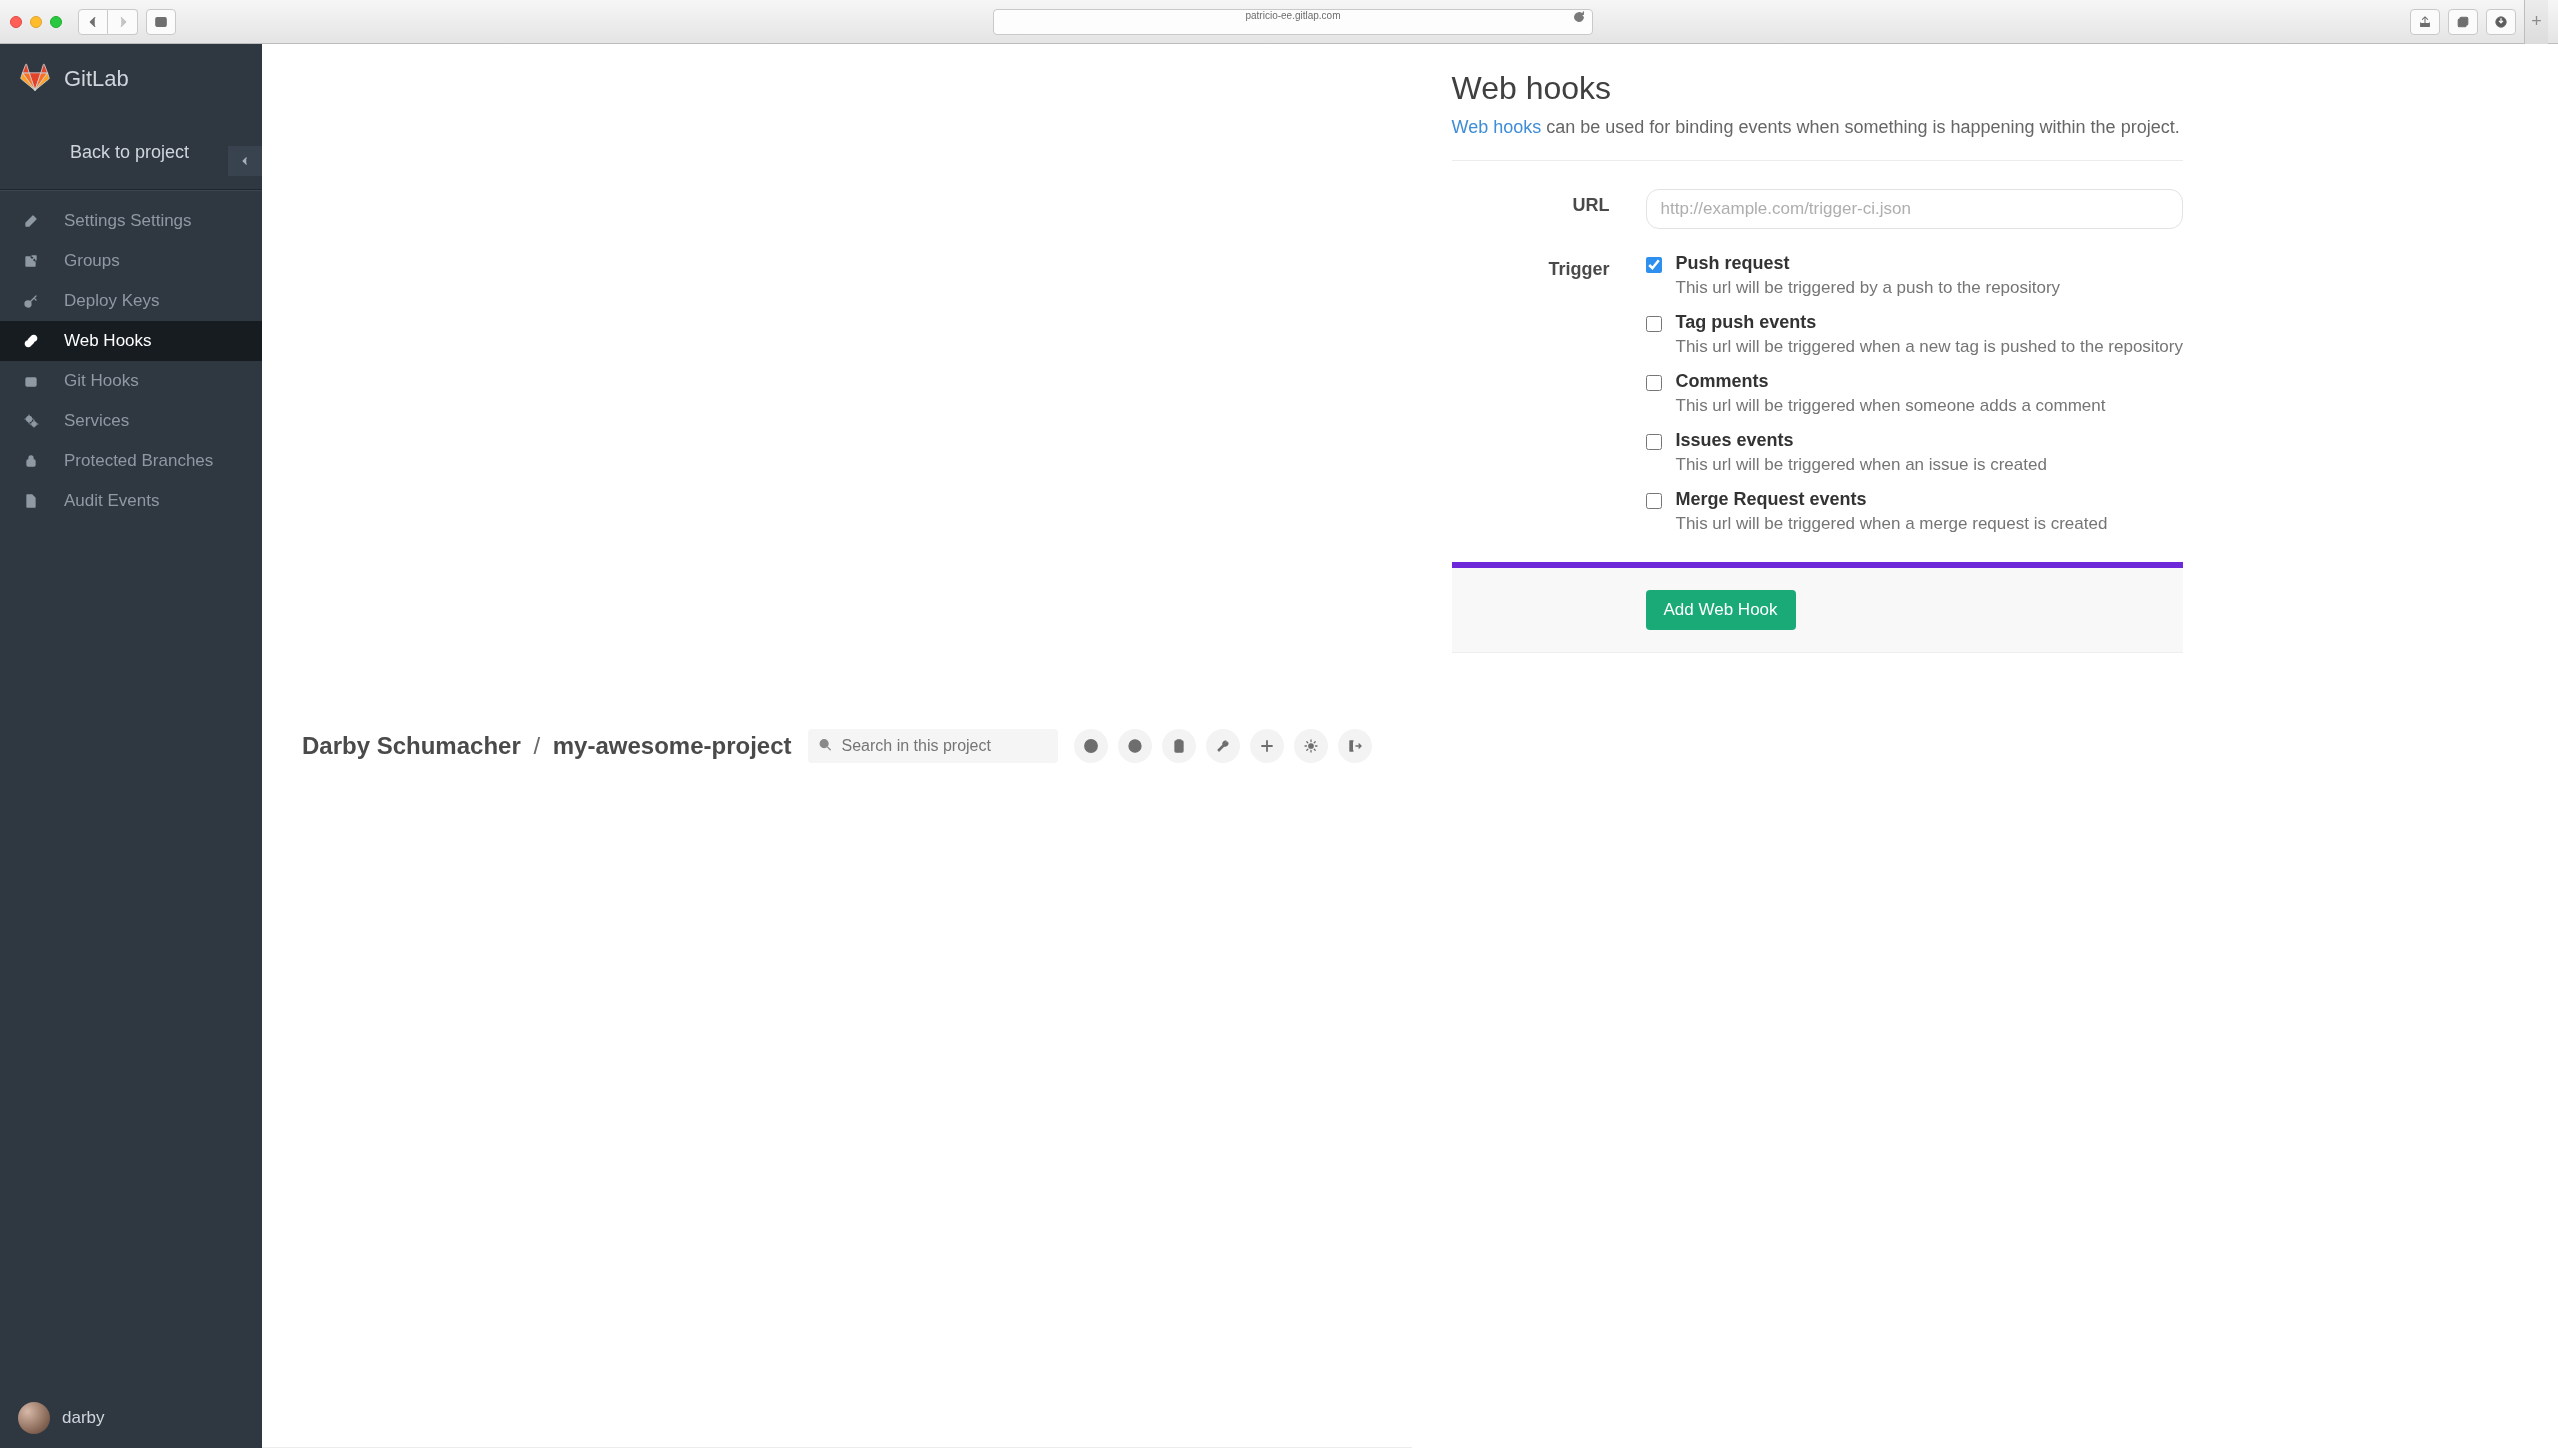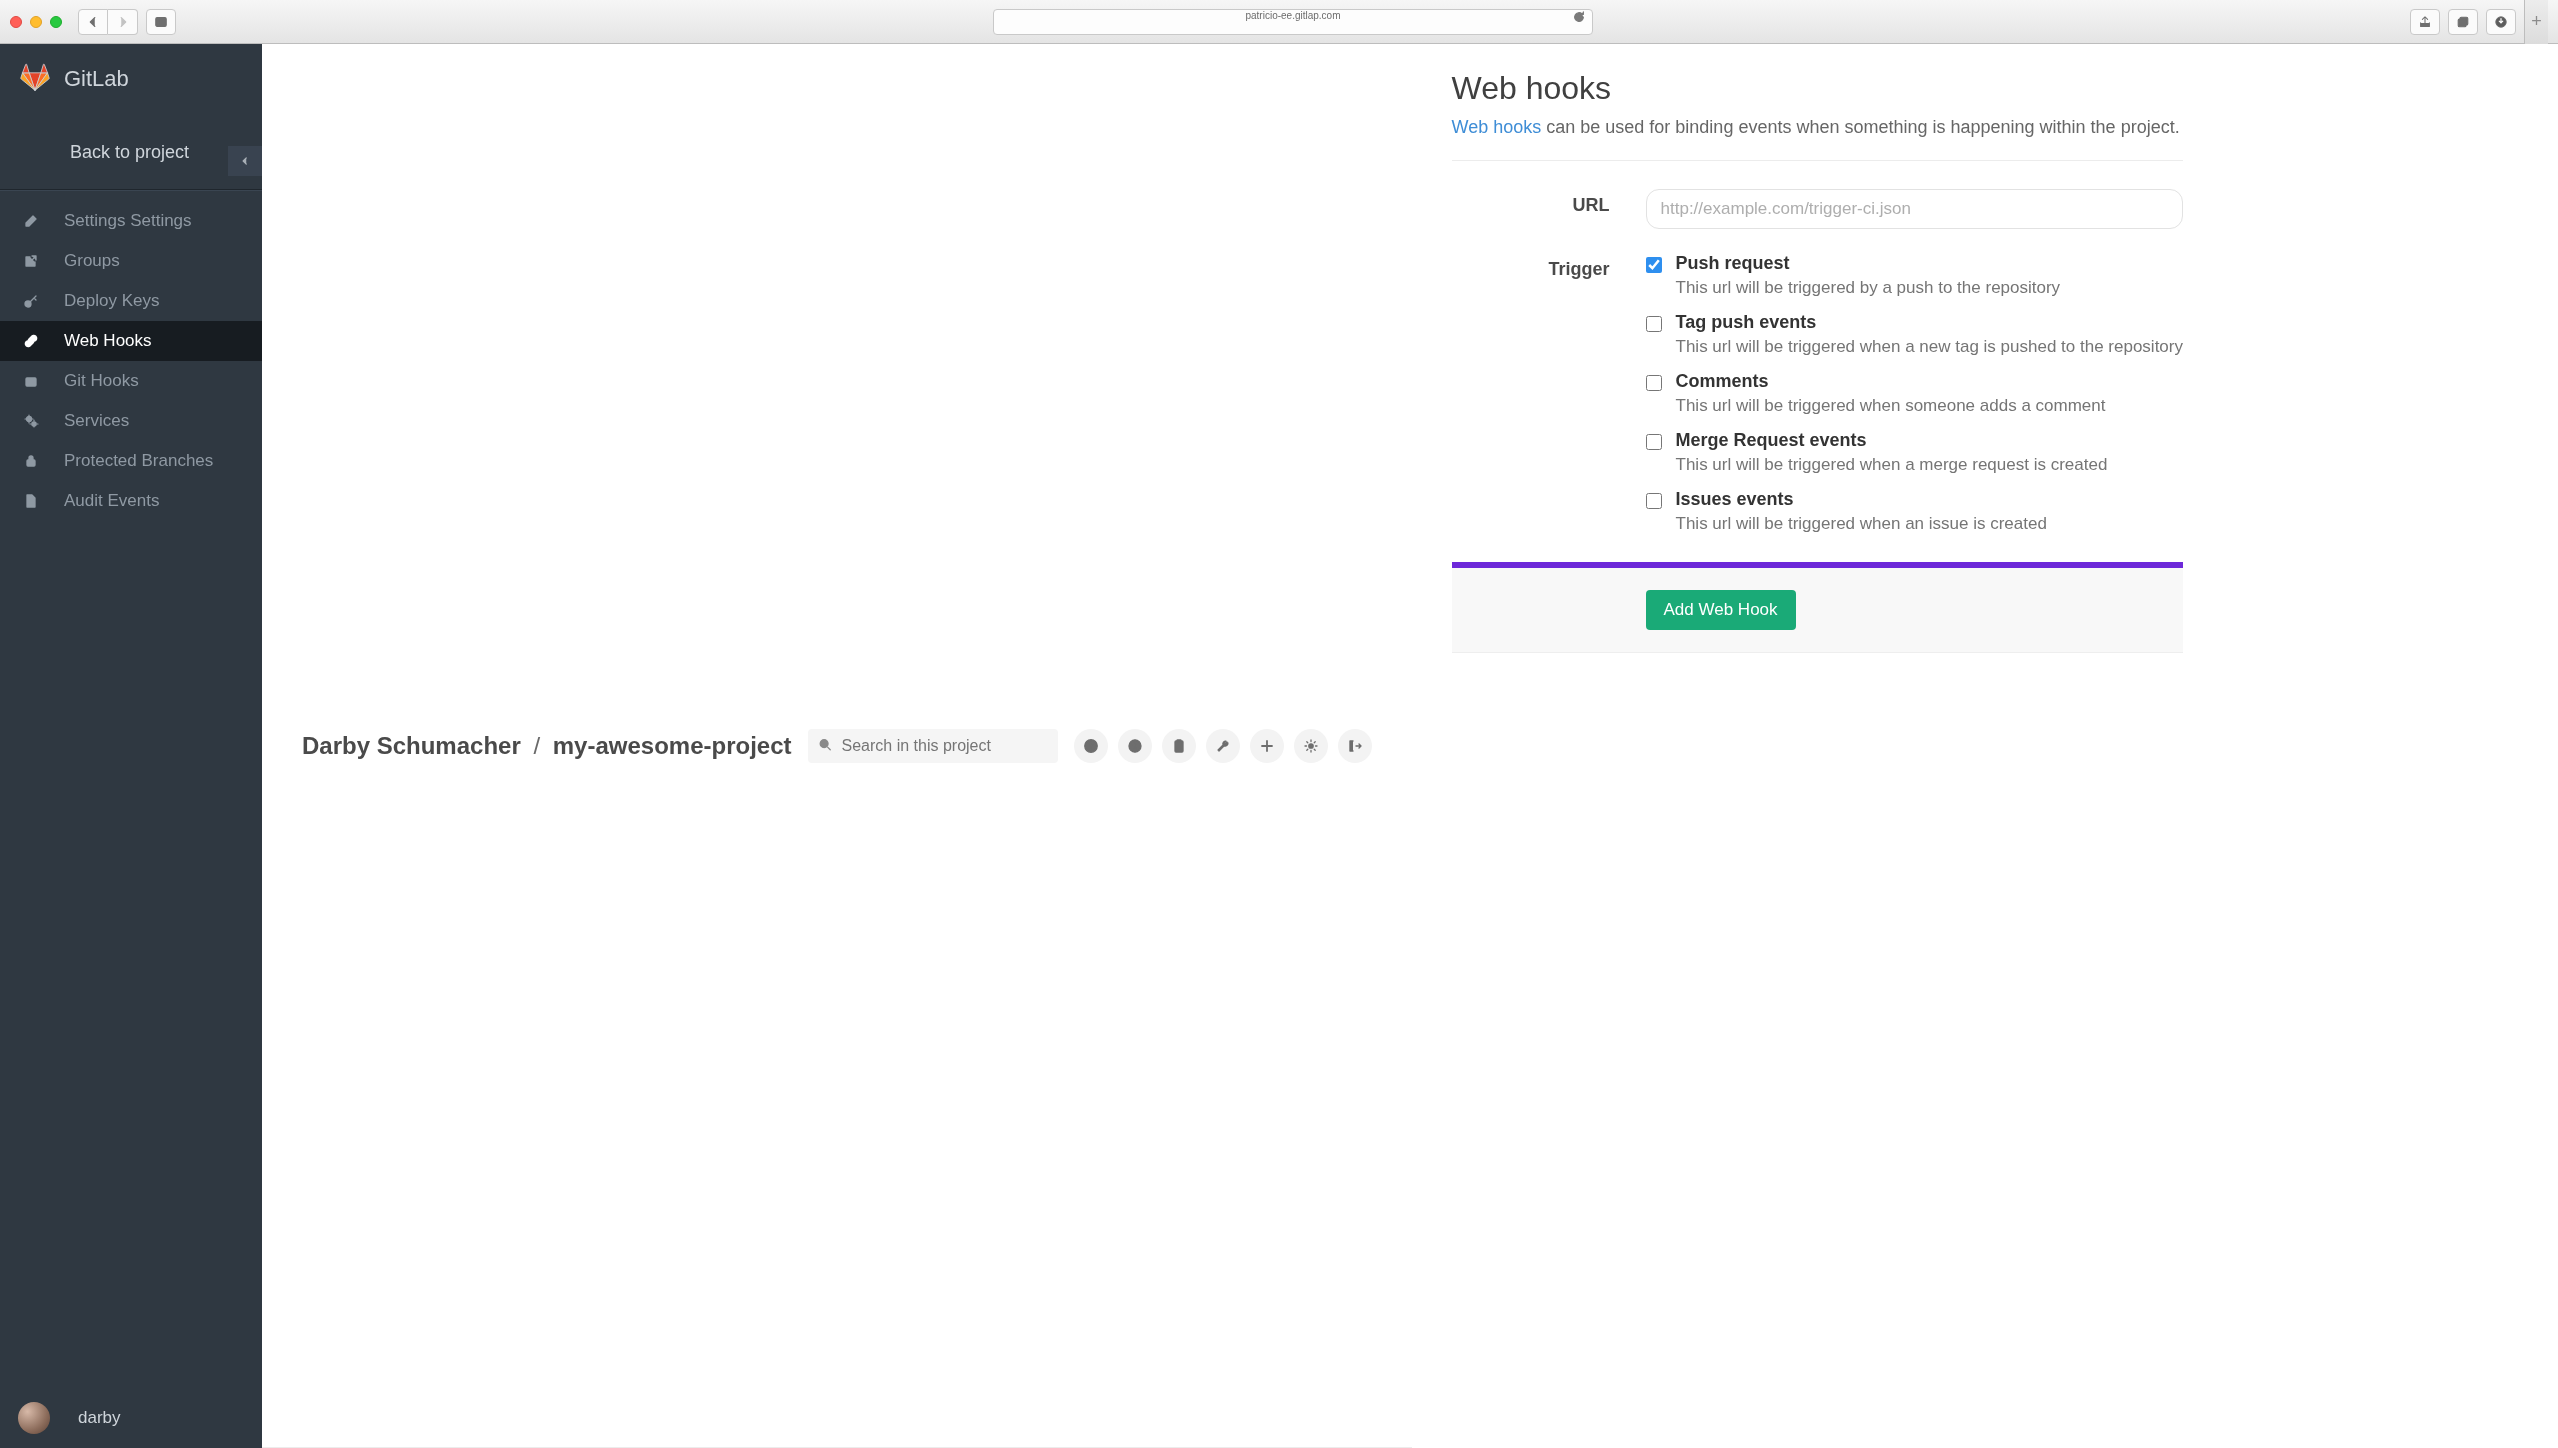--- a/index.html
+++ b/index.html
@@ -73,21 +73,21 @@
   .side-nav li {
     display:flex; align-items:center; gap:22px;
     padding: 10px 20px; font-size:17px; color:#8f99a3;
     cursor:pointer;
   }
   .side-nav li.active { background:#171c21; color:#fff; }
   .side-nav li .side-icon { width:22px; display:inline-flex; align-items:center; justify-content:center; }
   .side-nav li.active .side-icon { color:#fff; }
   .sidebar-footer {
     margin-top:auto; padding:14px 18px;
-    display:flex; align-items:center; gap:28px; font-size:17px; color:#cfd5db;
+    display:flex; align-items:center; gap:12px; font-size:17px; color:#cfd5db;
   }
   .avatar {
     width:32px; height:32px; border-radius:50%;
     background: radial-gradient(circle at 30% 30%, #d7b9a8 0%, #8d6d5c 60%, #5a4034 100%);
   }
 
   
   .main { flex:1; overflow:auto; background:#fff; display:flex; }
   .topbar {
     display:flex; align-items:center; gap:16px;
@@ -410,29 +410,29 @@
             <label class="trigger-item">
               <input type="checkbox" style="">
               <div class="t-texts">
                 <strong>Comments</strong>
                 <span>This url will be triggered when someone adds a comment</span>
               </div>
             </label>
             <label class="trigger-item">
               <input type="checkbox" style="">
               <div class="t-texts">
-                <strong>Merge Request events</strong>
-                <span>This url will be triggered when a merge request is created</span>
+                <strong>Issues events</strong>
+                <span>This url will be triggered when an issue is created</span>
               </div>
             </label>
             <label class="trigger-item">
               <input type="checkbox" style="">
               <div class="t-texts">
-                <strong>Issues events</strong>
-                <span>This url will be triggered when an issue is created</span>
+                <strong>Merge Request events</strong>
+                <span>This url will be triggered when a merge request is created</span>
               </div>
             </label>
           </div>
       </div>
 
       <div class="submit-bar">
         <button class="btn-primary">Add Web Hook</button>
       </div>
     </section>
   </main>

